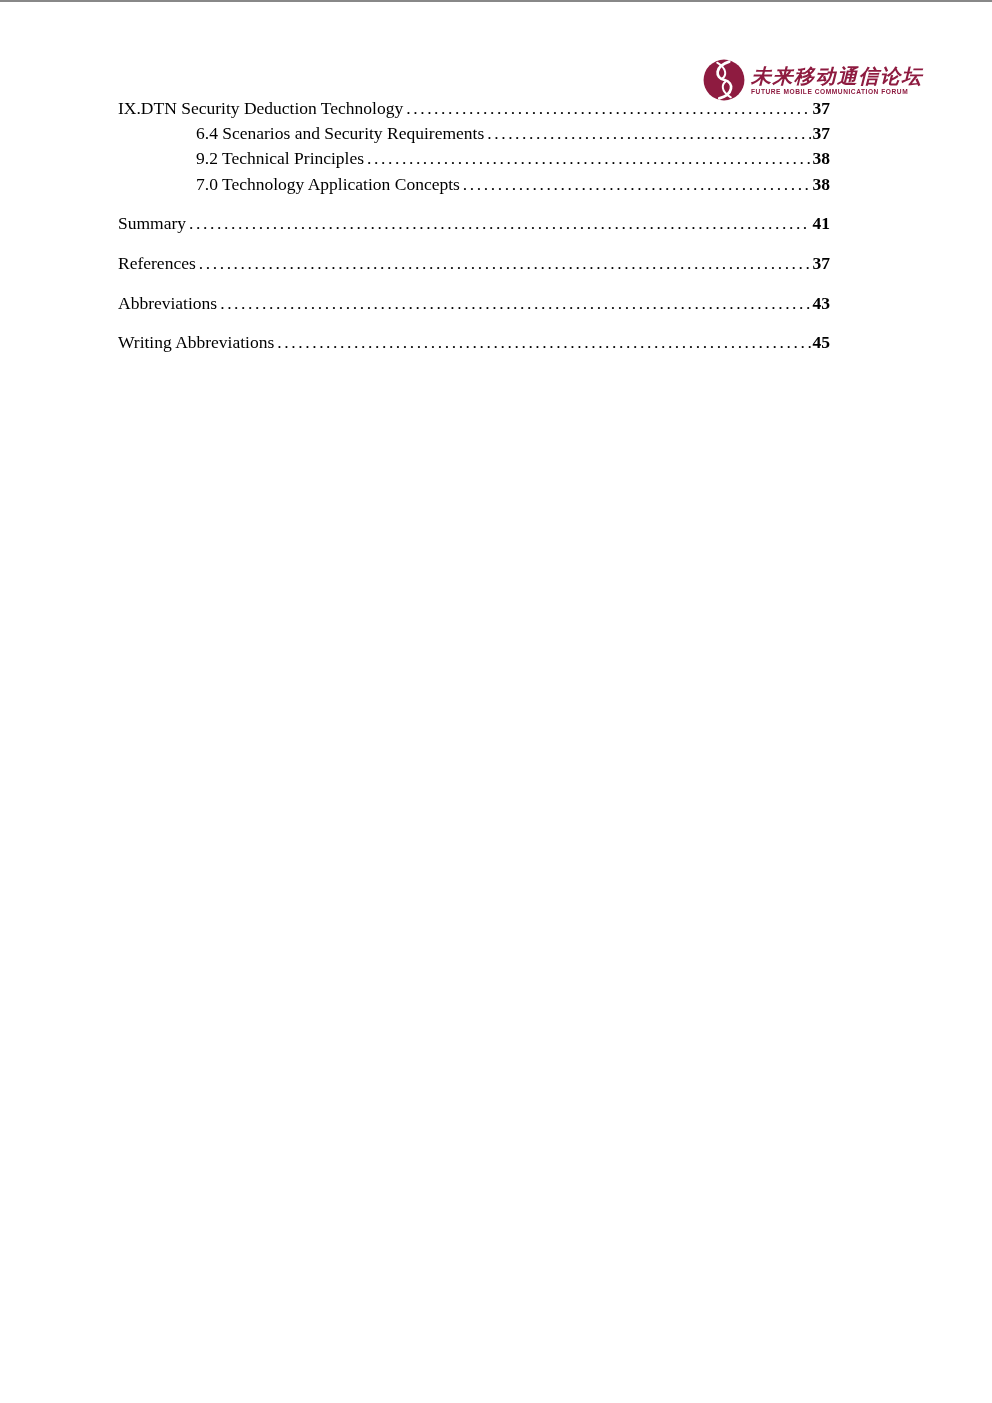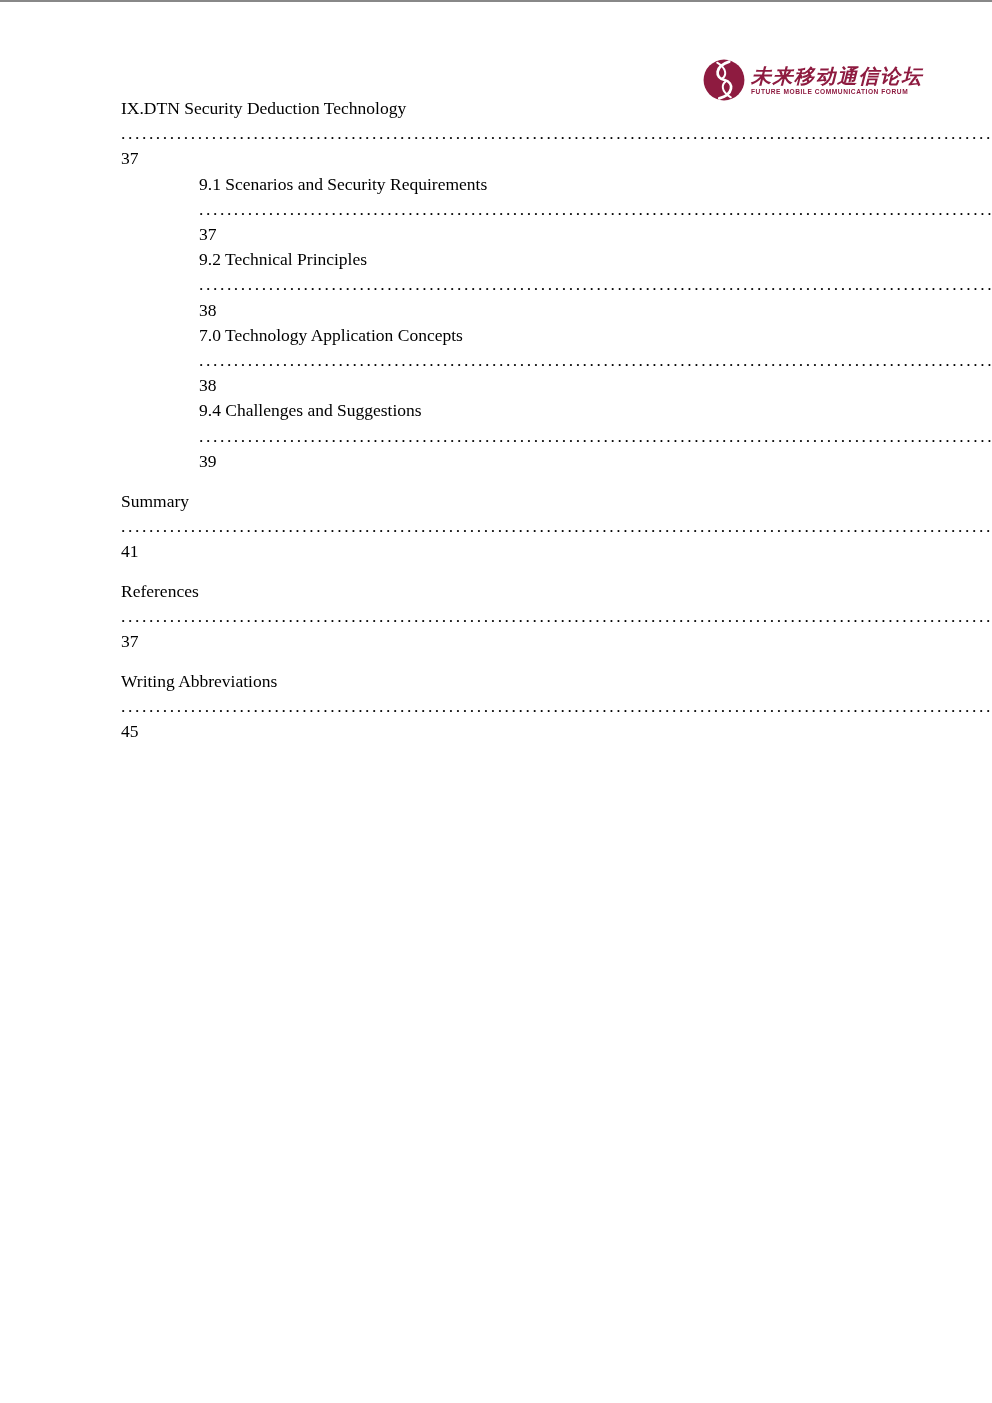--- a/index.html
+++ b/index.html
@@ -50,36 +50,35 @@
     left: 118px;
     top: 94px;
     width: 712px;
   }
   .toc-row {
     display: flex;
     align-items: baseline;
     font-size: 17.5px;
     line-height: 25.2px;
     cursor: pointer;
-    flex-direction: column;
   }
   .toc-row.lvl2 { padding-left: 78px; }
   .toc-row.gap  { margin-top: 14.5px; justify-content: flex-end; }
   .toc-label { flex: 0 0 auto; white-space: nowrap; }
   .toc-dots {
     flex: 1 1 auto;
     overflow: hidden;
     white-space: nowrap;
     margin: 0 2px 0 3px;
   }
   .toc-dots::after {
     content: "..........................................................................................................................................................................";
     letter-spacing: 2.6px;
   }
-  .toc-page { flex: 0 0 auto; white-space: nowrap; }
+  .toc-page { flex: 0 0 auto; white-space: nowrap; font-weight: bold; }
 
   
   .footer {
     position: absolute;
     left: 0;
     top: 1340px;
     width: 100%;
     text-align: center;
     font-size: 17px;
   }
@@ -106,55 +105,55 @@
 
   <main class="toc">
 
     <div class="toc-row lvl1">
       <span class="toc-label">IX.DTN Security Deduction Technology</span>
       <span class="toc-dots"></span>
       <span class="toc-page">37</span>
     </div>
 
     <div class="toc-row lvl2">
-      <span class="toc-label">9.1 Scenarios and Security Requirements</span>
+      <span class="toc-label">6.4 Scenarios and Security Requirements</span>
       <span class="toc-dots"></span>
       <span class="toc-page">37</span>
     </div>
 
     <div class="toc-row lvl2">
       <span class="toc-label">9.2 Technical Principles</span>
       <span class="toc-dots"></span>
       <span class="toc-page">38</span>
     </div>
 
     <div class="toc-row lvl2">
       <span class="toc-label">7.0 Technology Application Concepts</span>
       <span class="toc-dots"></span>
       <span class="toc-page">38</span>
     </div>
 
-    <div class="toc-row lvl2">
-      <span class="toc-label">9.4 Challenges and Suggestions</span>
-      <span class="toc-dots"></span>
-      <span class="toc-page">39</span>
-    </div>
 
     <div class="toc-row lvl1 gap">
       <span class="toc-label">Summary</span>
       <span class="toc-dots"></span>
       <span class="toc-page">41</span>
     </div>
 
     <div class="toc-row lvl1 gap">
       <span class="toc-label">References</span>
       <span class="toc-dots"></span>
       <span class="toc-page">37</span>
     </div>
 
+    <div class="toc-row lvl1 gap">
+      <span class="toc-label">Abbreviations</span>
+      <span class="toc-dots"></span>
+      <span class="toc-page">43</span>
+    </div>
 
     <div class="toc-row lvl1 gap">
       <span class="toc-label">Writing Abbreviations</span>
       <span class="toc-dots"></span>
       <span class="toc-page">45</span>
     </div>
 
   </main>
 
 

